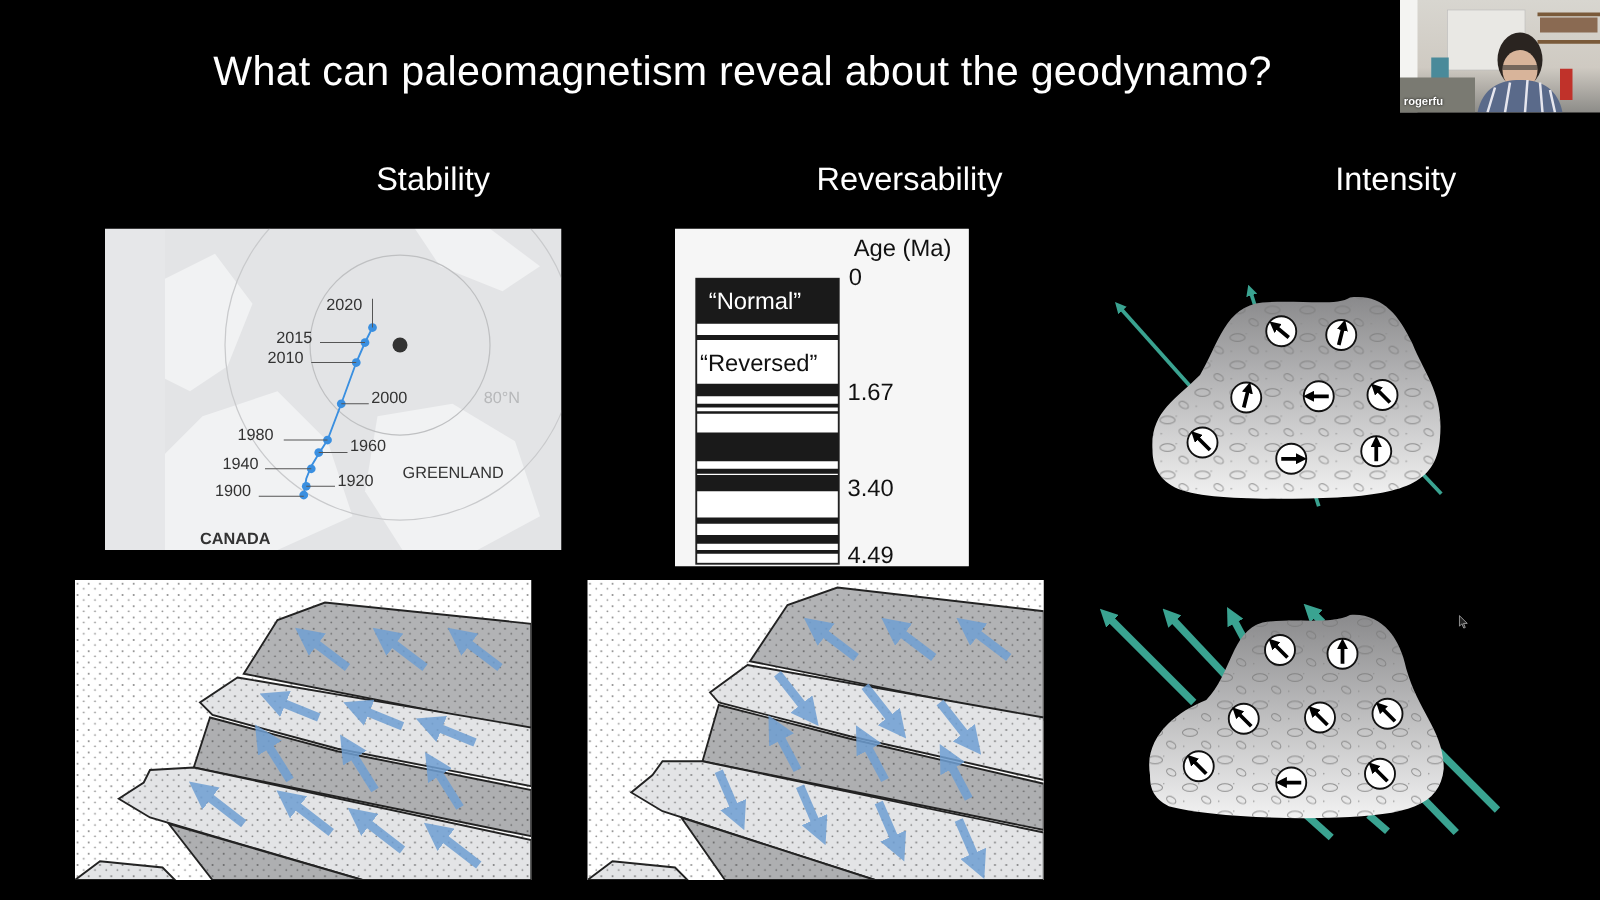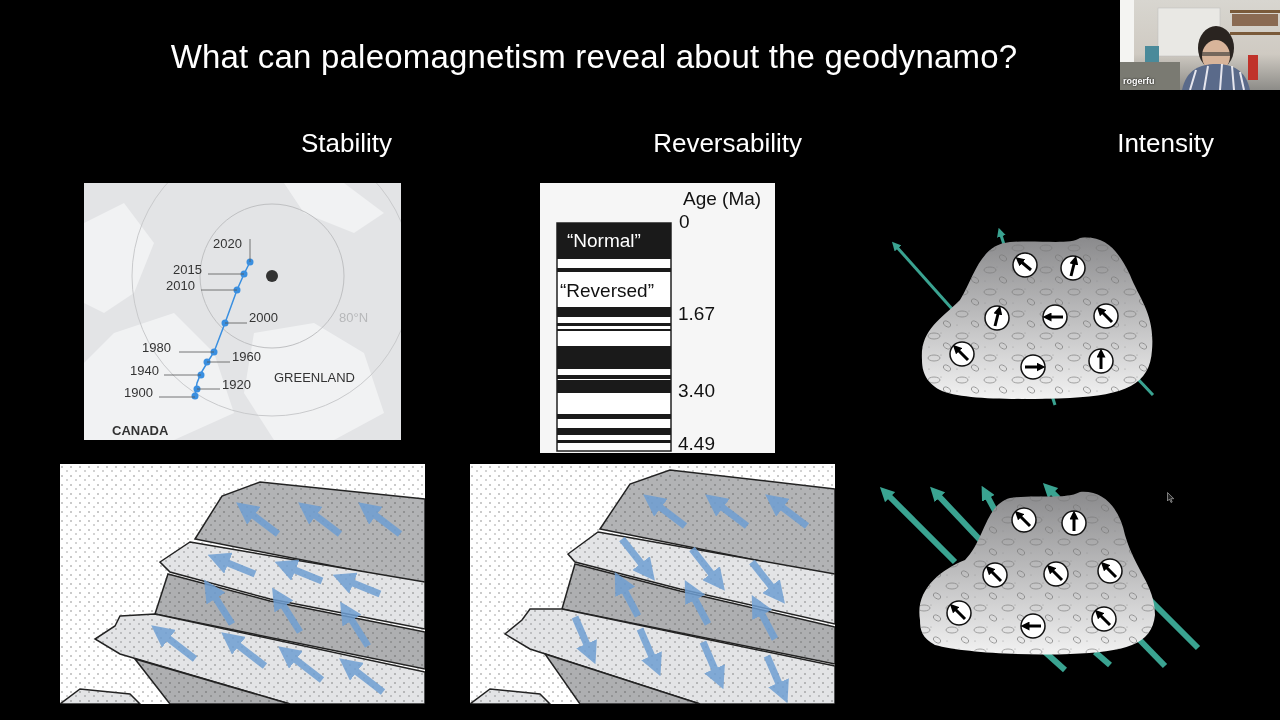--- a/index.html
+++ b/index.html
@@ -13,23 +13,23 @@
   .chrono text{font-family:"Liberation Sans",sans-serif;}
   .cursor{position:absolute;left:1167px;top:492px;width:8px;height:11px;}
 </style>
 </head>
 <body>
 
 <div class="title">What can paleomagnetism reveal about the geodynamo?</div>
 
 <div class="col-head" style="left:92px;">Stability</div>
 <div class="col-head" style="left:502px;">Reversability</div>
-<div class="col-head" style="left:914px;">Intensity</div>
-
-<div class="panel map" style="left:84px;top:183px;width:317px;height:257px;background:#e6e7e9;">
+<div class="col-head" style="left:865px;">Intensity</div>
+
+<div class="panel map" style="left:84px;top:183px;width:317px;height:257px;background:#e6e7e9;padding-left:48px;">
   <svg width="317" height="257" viewBox="0 0 317 257">
     <rect width="317" height="257" fill="#e3e4e6"></rect>
     <path d="M0 40 L40 20 L70 60 L50 110 L20 130 L0 120 Z" fill="#f1f2f3"></path>
     <path d="M30 150 L90 130 L130 170 L150 230 L90 257 L0 257 L0 180 Z" fill="#f1f2f3"></path>
     <path d="M170 150 L230 140 L280 170 L300 230 L250 257 L190 257 L160 210 Z" fill="#f1f2f3"></path>
     <path d="M200 0 L260 0 L300 30 L270 50 L220 30 Z" fill="#f1f2f3"></path>
     <circle cx="188" cy="93" r="140" fill="none" stroke="#c9cacc" stroke-width="1"></circle>
     <circle cx="188" cy="93" r="72" fill="none" stroke="#bfc0c2" stroke-width="1"></circle>
     <circle cx="188" cy="93" r="6" fill="#333"></circle>
     <polyline points="111,213 113,200 117,190 123,180 130,169 141,140 153,107 160,91 166,79" fill="none" stroke="#3a8fe0" stroke-width="1.5"></polyline>

